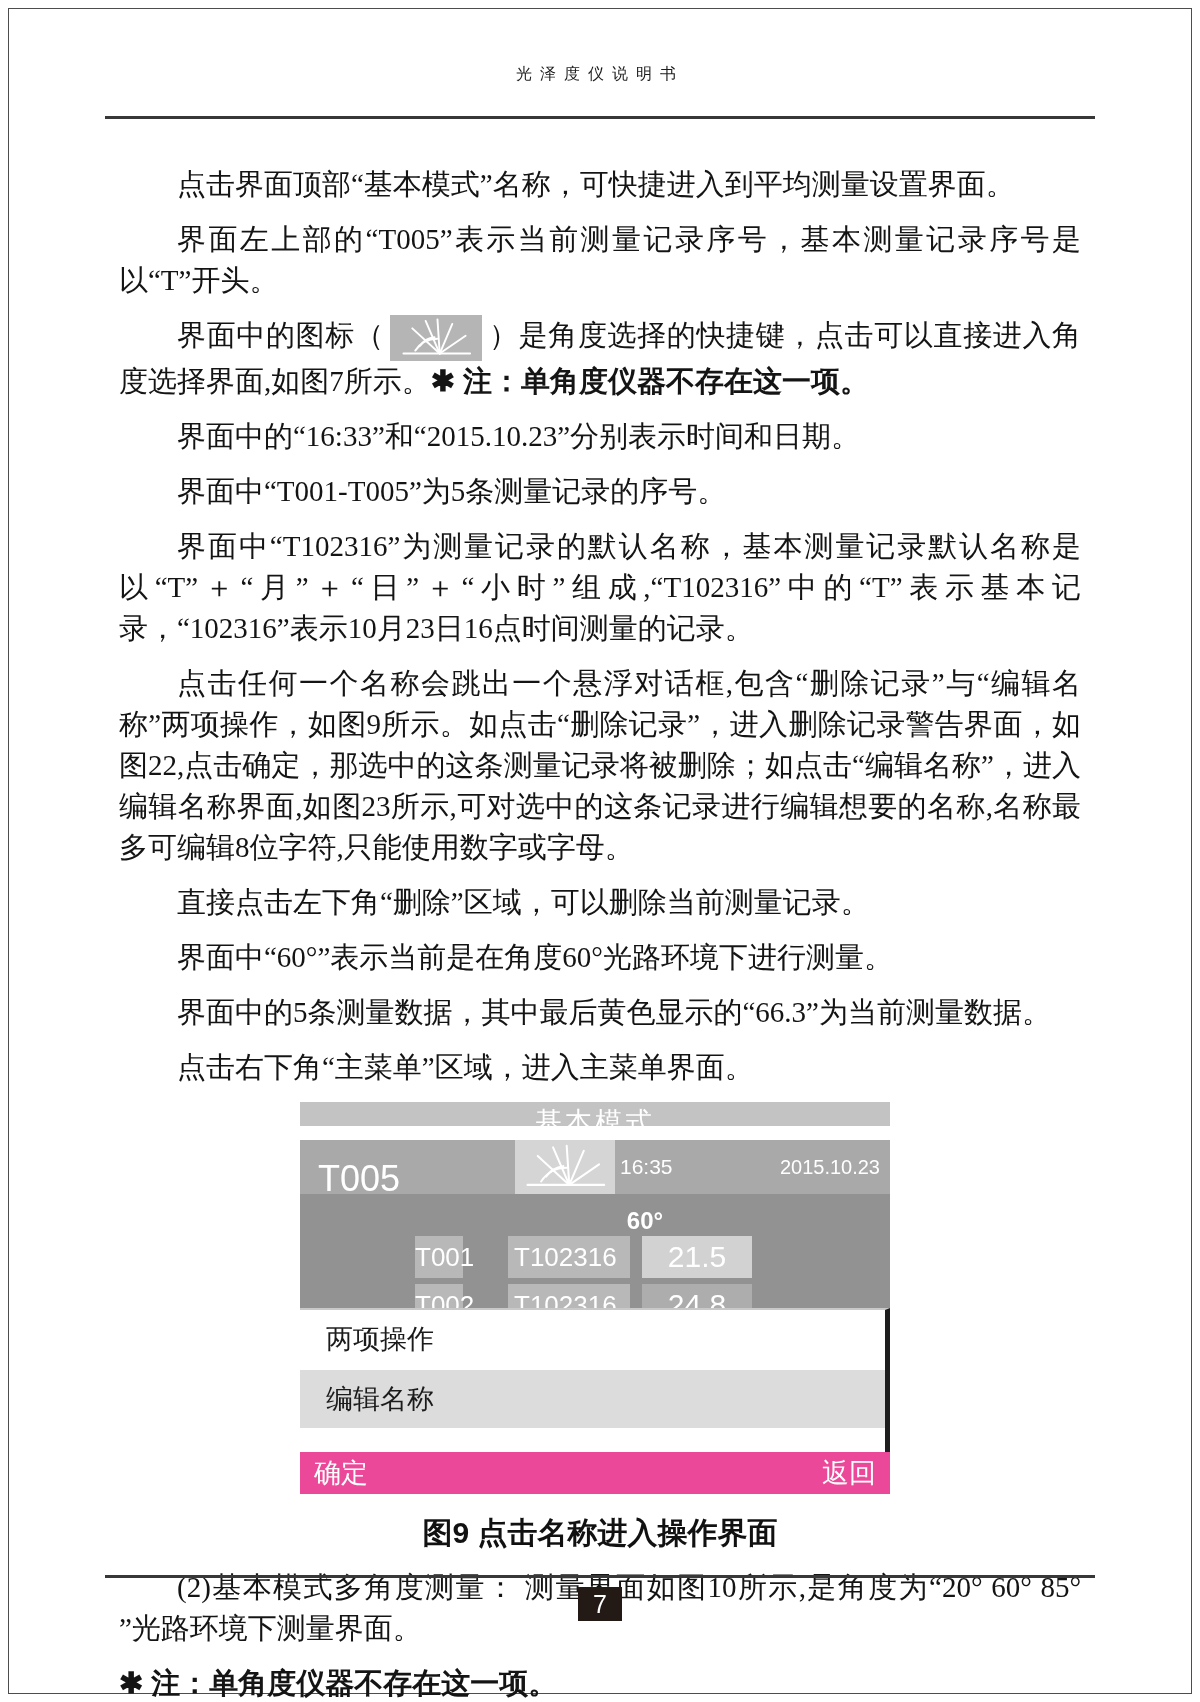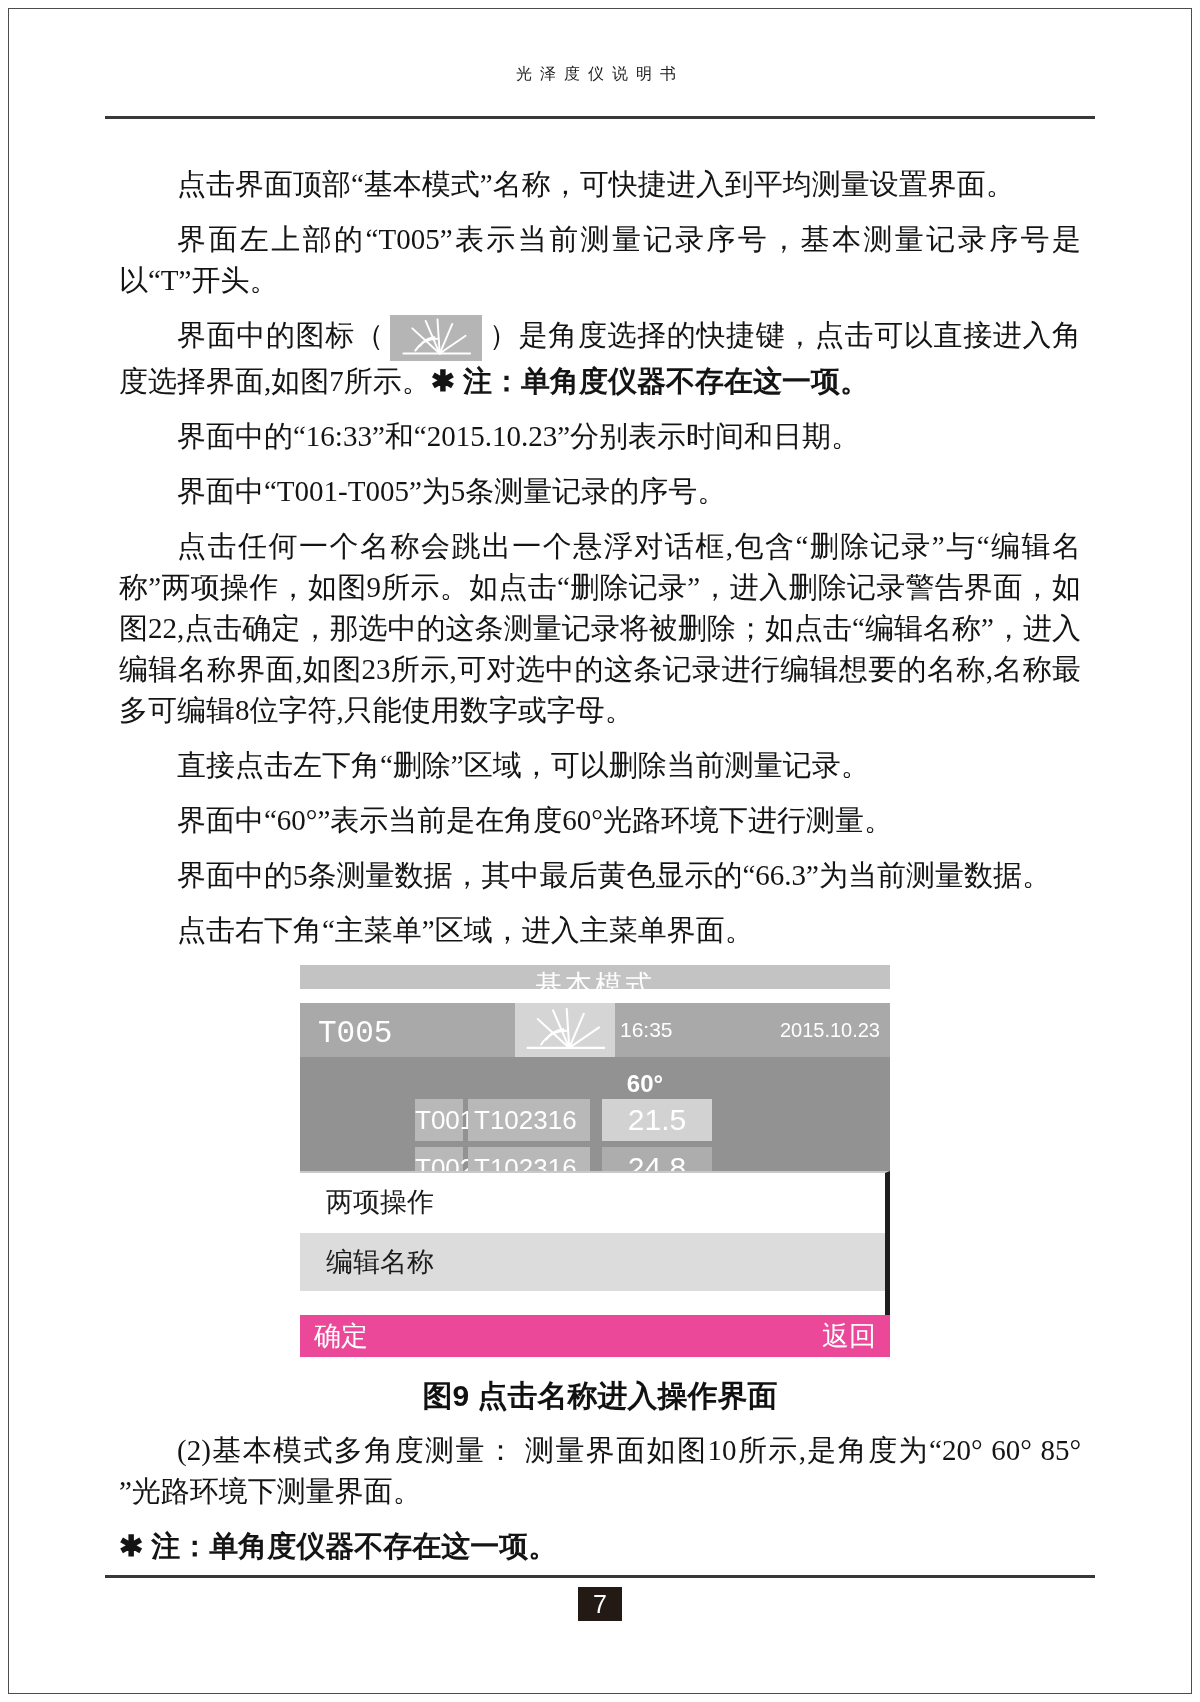--- a/index.html
+++ b/index.html
@@ -23,33 +23,33 @@
                vertical-align:middle;margin:0 6px;text-indent:0;}
   .inline-icon svg{display:block;margin:3px auto 0;}
 
   
   figure{margin:14px 0 0 0;padding:0;}
   .ui{position:relative;width:590px;height:392px;margin-left:195px;
       font-family:"Liberation Sans",sans-serif;color:#ffffff;}
   .ui-titlebar{position:absolute;top:0;left:0;right:0;height:24px;background:#c3c3c3;
                text-align:center;line-height:40px;font-size:27px;letter-spacing:3px;}
   .ui-inforow{position:absolute;top:38px;left:0;right:0;height:54px;background:#a9a9a9;}
-  .ui-record{position:absolute;left:18px;top:4px;line-height:54px;font-size:31px;font-family:Liberation Mono, monospace;}
+  .ui-record{position:absolute;left:18px;top:12px;line-height:54px;font-size:36px;}
   .ui-anglebtn{position:absolute;left:215px;top:0;width:100px;height:54px;background:#d5d5d5;
                display:flex;align-items:center;justify-content:center;}
   .ui-time{position:absolute;left:320px;top:0;line-height:54px;font-size:21px;}
   .ui-date{position:absolute;right:10px;top:0;line-height:54px;font-size:20px;}
   .ui-body{position:absolute;top:92px;left:0;right:0;bottom:42px;background:#929292;}
   .ui-angle-label{position:absolute;left:290px;top:6px;width:110px;text-align:center;
                   font-weight:bold;font-size:24px;}
   .ui-rows{position:absolute;left:115px;top:42px;}
   .ui-row{display:flex;margin-bottom:6px;}
   .cell{height:42px;line-height:42px;font-size:26px;}
   .cell.seq{width:48px;background:#b8b8b8;text-align:center;margin-right:5px;}
-  .cell.name{width:116px;background:#b8b8b8;padding-left:6px;}
+  .cell.name{width:116px;background:#b8b8b8;padding-left:6px;margin-left:40px;}
   .cell.val{width:110px;margin-left:12px;text-align:center;font-size:30px;}
   .val-light{background:#d2d2d2;}
   .val-dark{background:#adadad;}
   .ui-dialog{position:absolute;left:0;right:0;top:206px;height:144px;background:#ffffff;
              border-right:5px solid #1e1e1e;border-top:2px solid #c9c9c9;z-index:2;color:#1b1b1b;}
   .dlg-item{height:58px;line-height:58px;padding-left:26px;font-size:27px;}
   .dlg-item.alt{background:#dcdcdc;margin-top:2px;}
   .ui-bottombar{position:absolute;left:0;right:0;bottom:0;height:42px;background:#ec4899;
                 z-index:3;font-size:27px;}
   .btn-ok{position:absolute;left:14px;top:0;line-height:42px;}
@@ -83,20 +83,21 @@
             <line x1="55" y1="48" x2="18" y2="14"></line>
             <line x1="55" y1="48" x2="36" y2="4"></line>
             <line x1="55" y1="48" x2="52" y2="2"></line>
             <line x1="55" y1="48" x2="72" y2="8"></line>
             <line x1="55" y1="48" x2="90" y2="24"></line>
             <path d="M28 38 A 28 28 0 0 1 48 26"></path>
             <path d="M22 44 A 36 36 0 0 1 52 28"></path>
           </svg></span><span>）是角度选择的快捷键，点击可以直接进入角度选择界面,如图7所示。</span><span class="bold-note">✱ 注：单角度仪器不存在这一项。</span></p>
     <p class="para indent">界面中的“16:33”和“2015.10.23”分别表示时间和日期。</p>
     <p class="para indent">界面中“T001-T005”为5条测量记录的序号。</p>
+    <p class="para indent">界面中“T102316”为测量记录的默认名称，基本测量记录默认名称是以“T”＋“月”＋“日”＋“小时”组成,“T102316”中的“T”表示基本记录，“102316”表示10月23日16点时间测量的记录。</p>
     <p class="para indent">点击任何一个名称会跳出一个悬浮对话框,包含“删除记录”与“编辑名称”两项操作，如图9所示。如点击“删除记录”，进入删除记录警告界面，如图22,点击确定，那选中的这条测量记录将被删除；如点击“编辑名称”，进入编辑名称界面,如图23所示,可对选中的这条记录进行编辑想要的名称,名称最多可编辑8位字符,只能使用数字或字母。</p>
     <p class="para indent">直接点击左下角“删除”区域，可以删除当前测量记录。</p>
     <p class="para indent">界面中“60°”表示当前是在角度60°光路环境下进行测量。</p>
     <p class="para indent">界面中的5条测量数据，其中最后黄色显示的“66.3”为当前测量数据。</p>
     <p class="para indent">点击右下角“主菜单”区域，进入主菜单界面。</p>
 
     <figure>
       <div class="ui">
         <div class="ui-titlebar">基本模式</div>
         <div class="ui-inforow">

